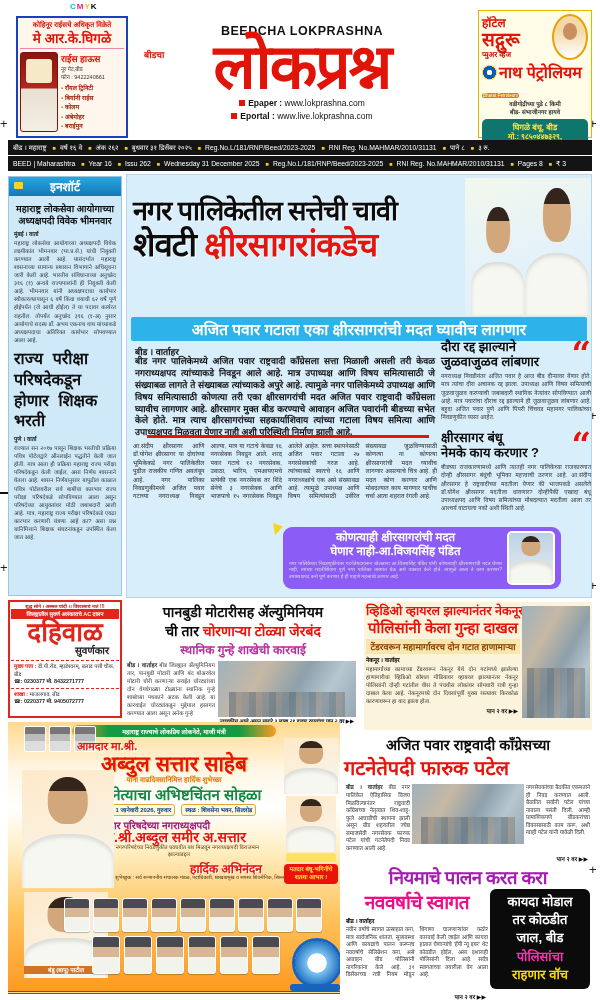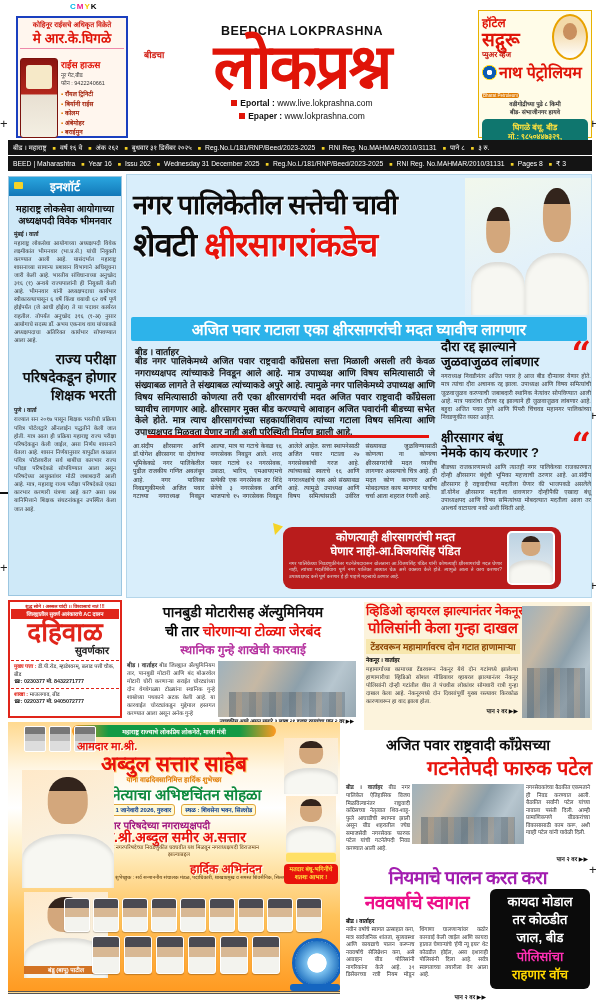--- a/index.html
+++ b/index.html
@@ -10,21 +10,21 @@
   
   .cmyk{font-size:8px;font-weight:bold;letter-spacing:1px;}
   .cmyk i{font-style:normal;}
   .cmyk .cc{color:#00b7ea}.cmyk .cm{color:#ec1e8c}.cmyk .cy{color:#f5c400}.cmyk .ck{color:#000}
   .plus{font-size:13px;color:#222;}
 
   
   .ad-rice{left:16px;top:16px;width:112px;height:122px;border:2px solid #1a3fbf;background:#fff6ee;box-sizing:border-box;padding:2px;}
   .ad-rice .top{font-size:7px;color:#d01b10;font-weight:bold;text-align:center;}
   .ad-rice .name{font-size:13.5px;color:#e01408;font-weight:bold;text-align:center;border-bottom:1px solid #e8a;padding-bottom:1px;}
-  .ad-rice .row{display:flex;margin-top:9px;}
+  .ad-rice .row{display:flex;margin-top:3px;}
   .bag{width:36px;height:78px;background:linear-gradient(180deg,#8a1510,#b3261c 45%,#e8e0d2 46%,#f4efe3);border-radius:3px;border:1px solid #7a120d;position:relative;flex:none;}
   .bag::before{content:"";position:absolute;left:15%;top:8%;width:70%;height:30%;background:#f6e9c8;border-radius:3px;}
   .ad-rice .col{padding-left:3px;flex:1;}
   .ad-rice .shop{font-size:9px;color:#e01408;font-weight:bold;}
   .ad-rice .addr,.ad-rice .ph{font-size:5.5px;color:#333;}
   .ad-rice ul{margin:2px 0 0;padding:0;list-style:none;}
   .ad-rice li{font-size:6.2px;color:#a3250e;font-weight:bold;line-height:1.55;}
   .ad-rice li::before{content:"▪ ";color:#e07b00;}
 
   
@@ -56,56 +56,56 @@
   .bar{left:8px;width:584px;height:15px;background:#141414;color:#fff;display:flex;align-items:center;padding:0 5px;box-sizing:border-box;font-size:6.8px;white-space:nowrap;overflow:hidden;}
   .bar span{flex:none;}
   .bar span + span::before{content:"■";color:#f5d327;font-size:5.5px;margin:0 4px 0 6px;}
 
   
   .inshort{left:8px;top:176px;width:114px;height:420px;background:#cfe9f8;border:1px solid #9cc6e0;box-sizing:border-box;}
   .inshort .hd{height:19px;background:linear-gradient(180deg,#2aa6df,#1278b8);color:#fff;font-size:12px;font-weight:bold;display:flex;align-items:center;justify-content:center;position:relative;}
   .inshort .hd::before{content:"";position:absolute;left:5px;top:5px;width:9px;height:7px;background:#f5d327;border-radius:1px;}
   .inshort .pad{padding:5px 5px 0;}
   .inshort h3{margin:2px 0 2px;font-size:9.5px;line-height:1.3;text-align:center;color:#101010;}
-  .inshort h4{margin:6px 0 2px;font-size:14px;line-height:1.3;text-align:right;color:#101010;}
+  .inshort h4{margin:6px 0 2px;font-size:16px;line-height:1.3;text-align:left;color:#101010;font-family:Liberation Mono, monospace;}
   .dl{font-size:5.8px;font-weight:bold;color:#222;}
   .inshort p{margin:1px 0 0;font-size:5.7px;line-height:1.42;color:#333;text-align:justify;}
 
   
   .ad-dah{left:8px;top:600px;width:114px;height:118px;background:#fff;border:2px solid #e0251a;box-sizing:border-box;text-align:center;padding:1px;}
   .ad-dah .t{font-size:4.8px;color:#c8150b;font-weight:bold;}
   .ad-dah .band{background:#e0251a;color:#fff;font-size:5.4px;font-weight:bold;padding:1px 0;}
   .ad-dah .name{font-size:26px;font-weight:900;color:#e0251a;line-height:1.05;}
   .ad-dah .sub{font-size:10px;font-weight:900;color:#222;text-align:right;padding-right:10px;margin-top:-3px;}
   .ad-dah .adr{border-top:1px dashed #e0251a;margin-top:3px;padding-top:2px;font-size:5.4px;color:#222;text-align:left;padding-left:3px;line-height:1.35;}
   .ad-dah .lab{color:#e0251a;font-weight:bold;}
   .ad-dah .phl{font-weight:bold;}
 
   
   .lead{left:126px;top:174px;width:466px;height:424px;background:#d9eefb;border:1px solid #b5d6ea;box-sizing:border-box;}
-  .lead .kick{left:6px;top:10px;width:334px;font-size:27px;font-weight:900;color:#0c0c0c;letter-spacing:-1px;white-space:nowrap;text-shadow:1px 1px 0 #fff;}
+  .lead .kick{left:6px;top:16px;width:334px;font-size:27px;font-weight:900;color:#0c0c0c;letter-spacing:-1px;white-space:nowrap;text-shadow:1px 1px 0 #fff;}
   .lead .h2{left:6px;top:46px;width:336px;font-size:33px;font-weight:900;letter-spacing:-1px;white-space:nowrap;text-shadow:1px 1px 0 #fff;}
   .lead .h2 .blk{color:#0c0c0c;}
   .lead .h2 .red{color:#e8130c;}
   .lead-photos{left:338px;top:3px;width:126px;height:137px;background:linear-gradient(160deg,#f2f8ec,#e3f1fa 60%,#dfeef8);overflow:hidden;}
   .person{position:absolute;overflow:hidden;}
   .person .hd2{position:absolute;left:50%;top:6%;transform:translateX(-50%);width:44%;height:40%;border-radius:46% 46% 42% 42%;background:linear-gradient(180deg,#33241c 0 30%,#d3a77c 30%);}
   .person .tor{position:absolute;bottom:0;left:50%;transform:translateX(-50%);width:100%;height:46%;background:#f7f7f2;border-radius:45% 45% 0 0;box-shadow:inset 0 3px 4px rgba(0,0,0,.12);}
   .strap{left:4px;top:142px;width:456px;height:24px;background:#2db3ea;color:#fff;font-weight:bold;font-size:15.5px;display:flex;align-items:center;justify-content:center;border-radius:2px;white-space:nowrap;}
   .lead .dl2{left:8px;top:170px;font-size:9px;font-weight:bold;color:#111;}
   .lead .intro{left:8px;top:181px;width:300px;font-size:9px;line-height:1.32;font-weight:600;color:#151515;text-align:justify;}
   .redrule{left:20px;top:260px;width:282px;height:3px;background:#e8130c;}
   .lead .cols{left:6px;top:267px;width:304px;height:82px;column-count:4;column-gap:6px;font-size:6.1px;line-height:1.38;color:#2a2a2a;text-align:justify;overflow:hidden;}
   .qblock{width:150px;}
   .qb1{left:314px;top:165px;}
   .qb2{left:314px;top:256px;}
   .qblock .qt{font-size:13px;font-weight:900;color:#0c0c0c;line-height:1.12;position:relative;padding-right:26px;}
   .qblock .qm{position:absolute;right:0;top:-4px;font-family:"DejaVu Serif","Liberation Serif",serif;font-size:34px;color:#e8130c;line-height:1;}
   .qblock p{margin:3px 0 0;font-size:5.9px;line-height:1.4;color:#333;text-align:justify;}
-  .pundit{left:156px;top:352px;width:278px;height:62px;background:#b91c1c;border-radius:9px;color:#fff;display:flex;padding:4px 6px;box-sizing:border-box;}
+  .pundit{left:156px;top:352px;width:278px;height:62px;background:#8b5cf6;border-radius:9px;color:#fff;display:flex;padding:4px 6px;box-sizing:border-box;}
   .pundit .tx{flex:1;padding-right:5px;}
   .pundit .bl{font-size:11.5px;font-weight:900;text-align:center;line-height:1.2;}
   .pundit p{margin:2px 0 0;font-size:4.9px;line-height:1.35;color:#ddd;text-align:justify;}
   .pundit .ph{width:44px;height:50px;border:2px solid #fff;border-radius:5px;background:linear-gradient(180deg,#bcd2e2,#e8eef2);flex:none;position:relative;align-self:center;}
   .deco-fold{left:146px;top:348px;width:10px;height:12px;background:#f5d327;clip-path:polygon(0 0,100% 30%,20% 100%);}
 
   
   .theft{left:126px;top:602px;width:234px;height:128px;}
   .theft .h1{font-size:14px;font-weight:900;color:#0c0c0c;text-align:center;white-space:nowrap;}
   .theft .h2{font-size:14px;font-weight:900;text-align:center;white-space:nowrap;}
@@ -124,21 +124,21 @@
   .video .h1,.video .h2{font-size:12.5px;font-weight:900;color:#e8130c;text-align:center;line-height:1.2;width:154px;white-space:nowrap;}
   .video .h2{font-size:15px;}
   .video .strapp{width:154px;font-size:9px;font-weight:bold;color:#8a4200;text-align:center;margin-top:2px;background:#f7e7ae;padding:1px 0;}
   .video .body{width:152px;font-size:5.7px;line-height:1.4;color:#333;text-align:justify;margin-top:2px;}
   .video .photo{position:absolute;right:2px;top:4px;width:68px;height:112px;}
   .video .dl3{font-size:5.8px;font-weight:bold;margin-top:2px;}
 
   
   .patel{left:344px;top:734px;width:248px;height:126px;}
   .patel .h1{font-size:14.5px;font-weight:900;color:#0c0c0c;text-align:center;white-space:nowrap;}
-  .patel .h2{font-size:20px;font-weight:900;color:#e8130c;text-align:right;white-space:nowrap;}
+  .patel .h2{font-size:20px;font-weight:900;color:#e8130c;text-align:left;white-space:nowrap;}
   .patel .row{display:flex;margin-top:3px;}
   .patel .colL,.patel .colR{font-size:5.5px;line-height:1.38;color:#333;text-align:justify;flex:1;padding:0 2px;}
   .patel .photo{width:112px;height:60px;flex:none;}
   .patel .foot{text-align:right;font-size:6px;margin-top:2px;padding-right:4px;}
 
   
   .ny{left:344px;top:864px;width:248px;height:130px;}
   .ny .h1{font-size:18.5px;font-weight:900;color:#a21caf;text-align:center;white-space:nowrap;letter-spacing:-.5px;}
   .ny .h2{width:146px;font-size:19px;font-weight:900;color:#ec0f8a;text-align:center;white-space:nowrap;letter-spacing:-.5px;}
   .ny .box{position:absolute;left:146px;top:25px;width:100px;height:100px;background:#0b0b0b;border-radius:6px;text-align:center;padding-top:4px;box-sizing:border-box;}
@@ -217,22 +217,22 @@
           <li>बराईमुन</li>
         </ul>
       </div>
     </div>
   </div>
 
   <div class="abs mast">
     <div class="tagline">BEEDCHA LOKPRASHNA</div>
     <div class="pre">बीडचा</div>
     <div class="title">लोकप्रश्न</div>
+    <div class="eline"><span class="sq"></span><span class="b">Epaper :</span> <span>www.lokprashna.com</span></div>
     <div class="eline"><span class="sq"></span><span class="b">Eportal :</span> <span>www.live.lokprashna.com</span></div>
-    <div class="eline"><span class="sq"></span><span class="b">Epaper :</span> <span>www.lokprashna.com</span></div>
   </div>
 
   <div class="abs ad-hotel">
     <div class="r1">
       <div style="flex:1;text-align:left;font-family:Liberation Serif, serif;">
         <div class="l1">हॉटेल</div>
         <div class="l2">सद्गुरू</div>
         <div class="l3">प्युअर व्हेज</div>
       </div>
       <div class="oval"></div>

